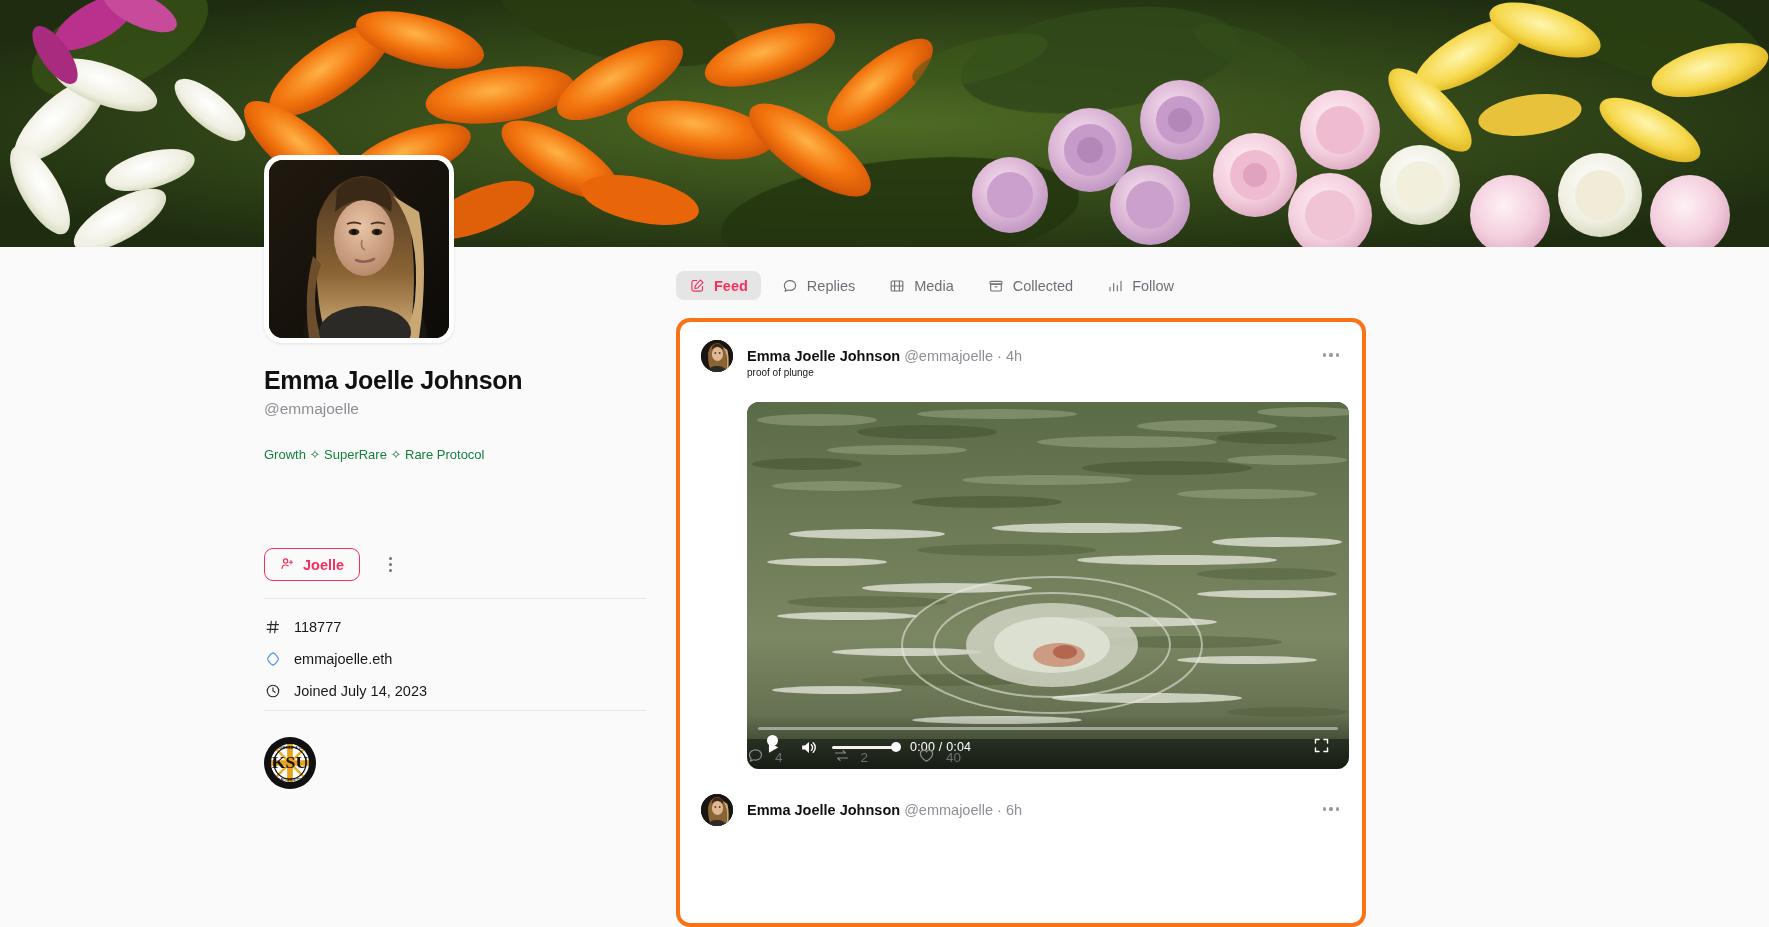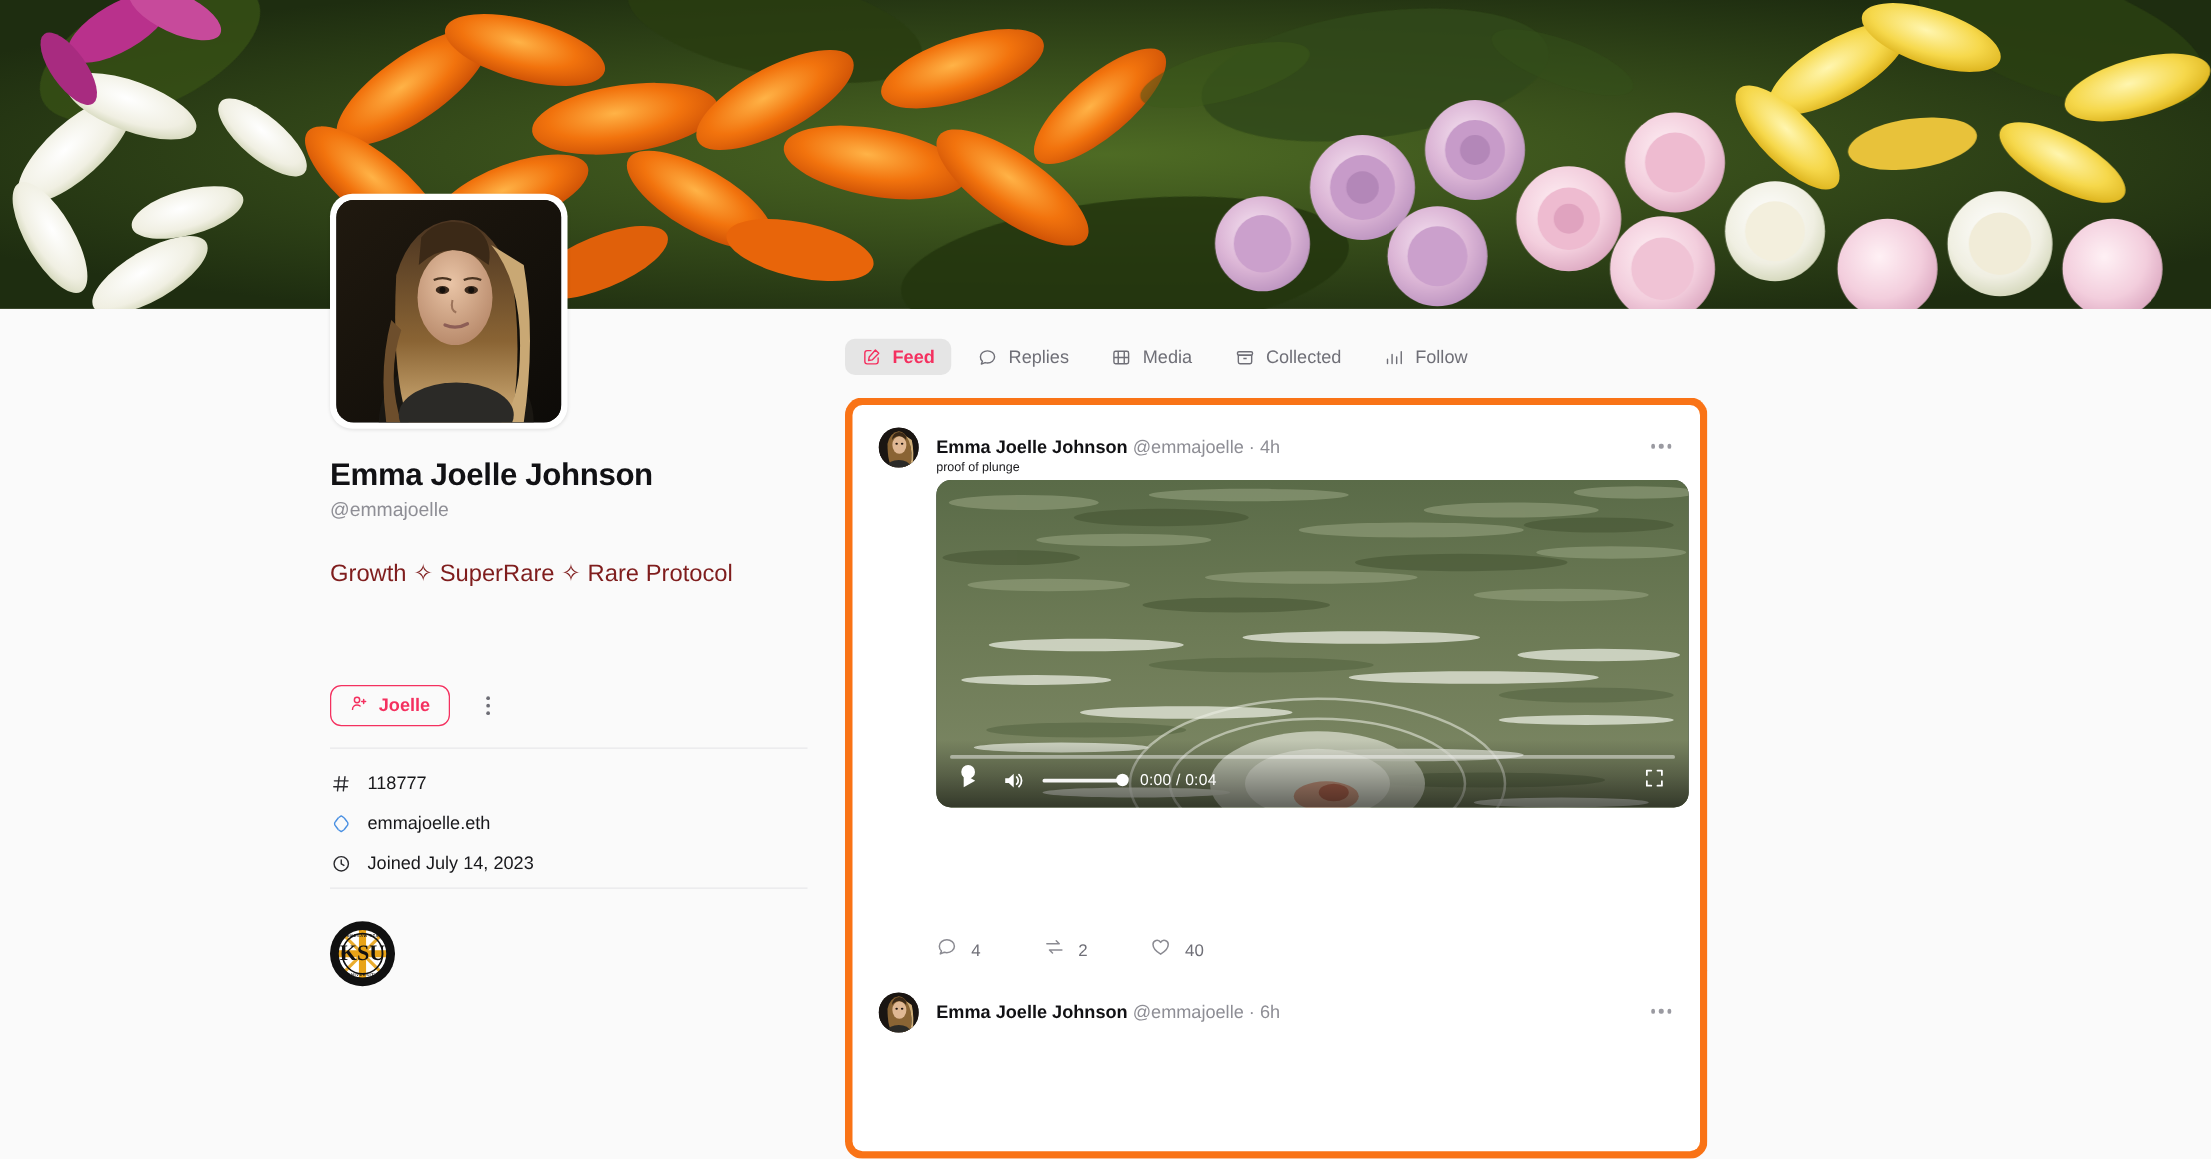--- a/index.html
+++ b/index.html
@@ -43,21 +43,21 @@
     position: absolute; top: 366px; left: 0;
     font-size: 25px; font-weight: 700; color: #111114;
     letter-spacing: -0.3px; white-space: nowrap;
   }
   .handle {
     position: absolute; top: 400px; left: 0;
     font-size: 15.5px; color: #8e8e95; font-weight: 400;
   }
   .bio {
     position: absolute; top: 447px; left: 0;
-    font-size: 19px; color: #7f1d1d; white-space: nowrap;
+    font-size: 13px; color: #15803d; white-space: nowrap;
   }
 
   .stats { position: absolute; top: 488px; left: 0; display: flex; gap: 56px; }
   .stat-num { font-size: 17px; font-weight: 600; color: #111114; }
   .stat-lbl { font-size: 13.5px; color: #8b8b92; margin-top: 4px; }
 
   .action-row {
     position: absolute; top: 548px; left: 0;
     display: flex; align-items: center; gap: 20px;
   }
@@ -100,21 +100,21 @@
     display: flex; align-items: center; gap: 9px;
     height: 29px; padding: 0 13px; border-radius: 8px;
     font-size: 14.5px; color: #6f6f77; cursor: pointer;
     background: transparent; white-space: nowrap;
   }
   .tab.active { background: #e5e5e5; color: #f4305f; font-weight: 600; }
   .tab .t-ico { display:flex; align-items:center; justify-content:center; width:16px; height:16px; }
 
   .card {
     position: absolute; left: 0; width: 690px;
-    background: #ffffff; border: 6px solid #f97316;
+    background: #ffffff; border: 4px solid #f97316;
     border-radius: 14px;
   }
   .card-main { top: 318px; height: 458px; border-bottom: none;
     border-bottom-left-radius: 0; border-bottom-right-radius: 0; }
   .card-next { top: 776px; height: 151px;
     border-top: none; border-top-left-radius: 0; border-top-right-radius: 0; padding-left: 22px; }
   .card-sep { position: absolute; left: 676px; top: 776px; width: 690px; height: 1px; background: #ececee; }
 
   .post-head { position: absolute; top: 18px; left: 21px; display: flex; align-items: center; gap: 14px; }
   .post-avatar { width: 32px; height: 32px; border-radius: 50%; overflow: hidden; background: #1a1512; flex: 0 0 32px; }
@@ -128,22 +128,22 @@
   .post-kebab {
     position: absolute; top: 22px; right: 20px;
     width: 22px; height: 22px; display:flex; align-items:center;
     justify-content:center; gap: 3px; cursor: pointer;
   }
   .post-kebab i { width: 3.2px; height: 3.2px; border-radius: 50%; background: #9a9aa1; display:block; }
 
   .post-text { position: absolute; top: 45px; left: 67px; font-size: 10px; color: #18181b; }
 
   .video-box {
-    position: absolute; top: 60px; left: 67px;
-    width: 602px; height: 262px;
+    position: absolute; top: 80px; left: 67px;
+    width: 602px; height: 367px;
     border-radius: 12px; overflow: hidden; background: #33402c;
   }
   .video-box .vid-bg { position: absolute; inset: 0; }
   .video-box .vid-bg svg { display:block; width: 602px; height: 337px; }
 
   .vctrl {
     position: absolute; left: 0; right: 0; bottom: 0; height: 54px;
     background: linear-gradient(to top, rgba(0,0,0,0.55), rgba(0,0,0,0.0));
   }
   .scrub {

